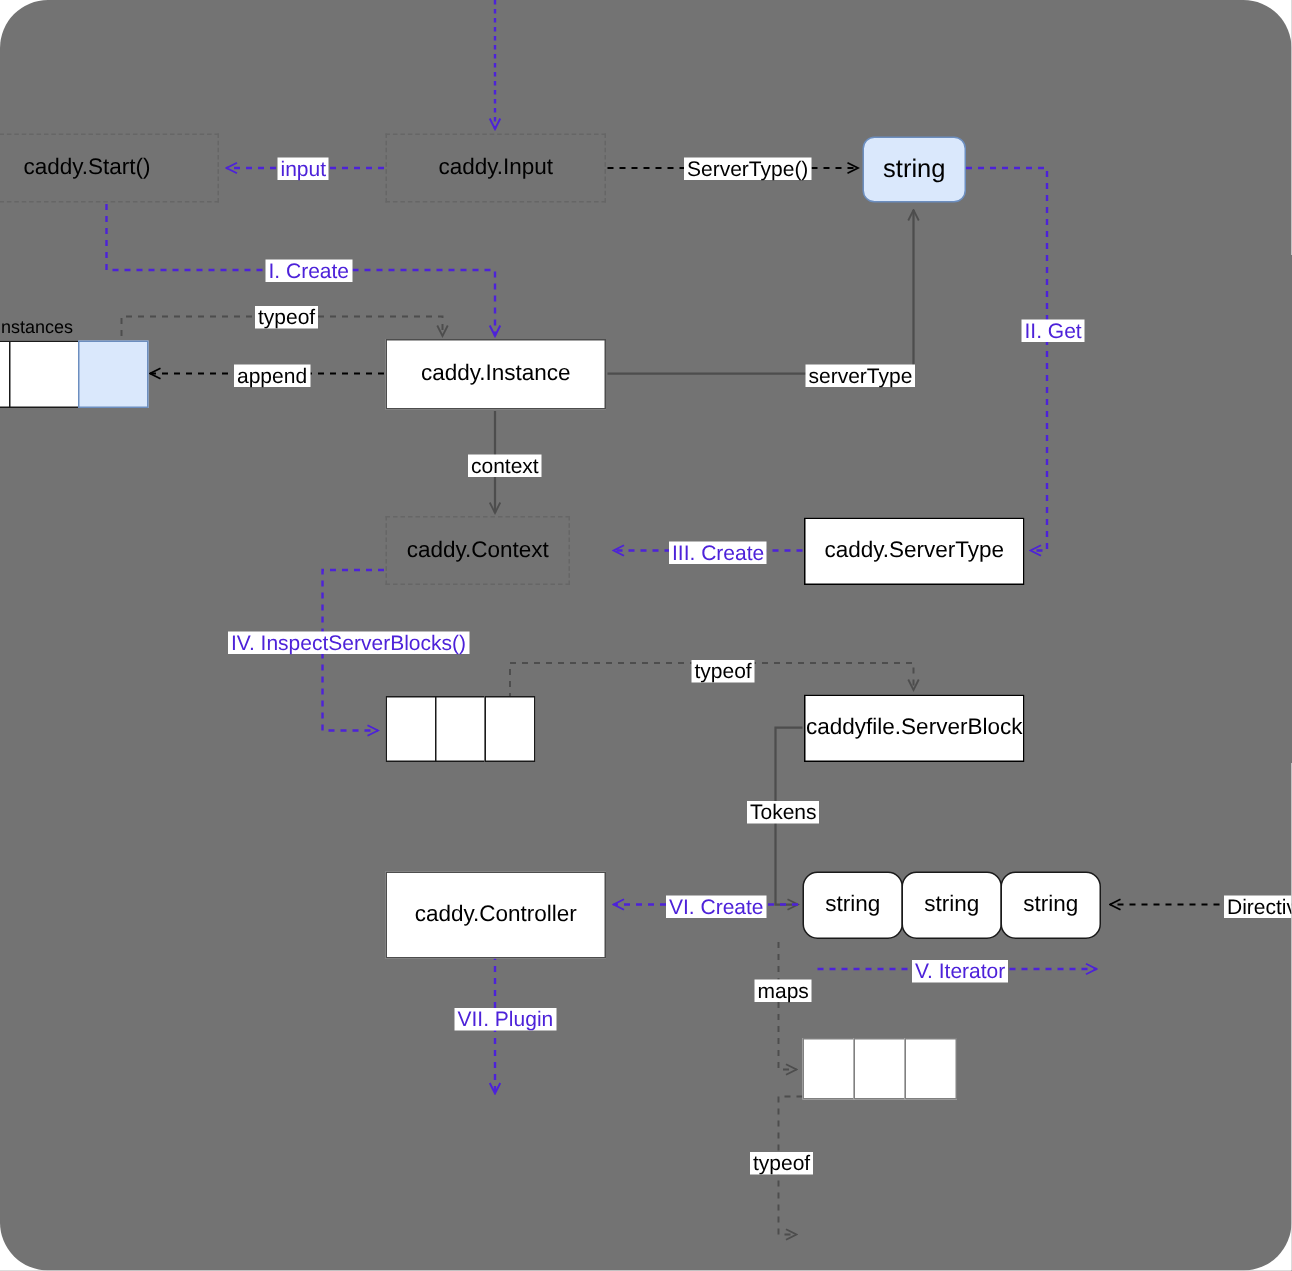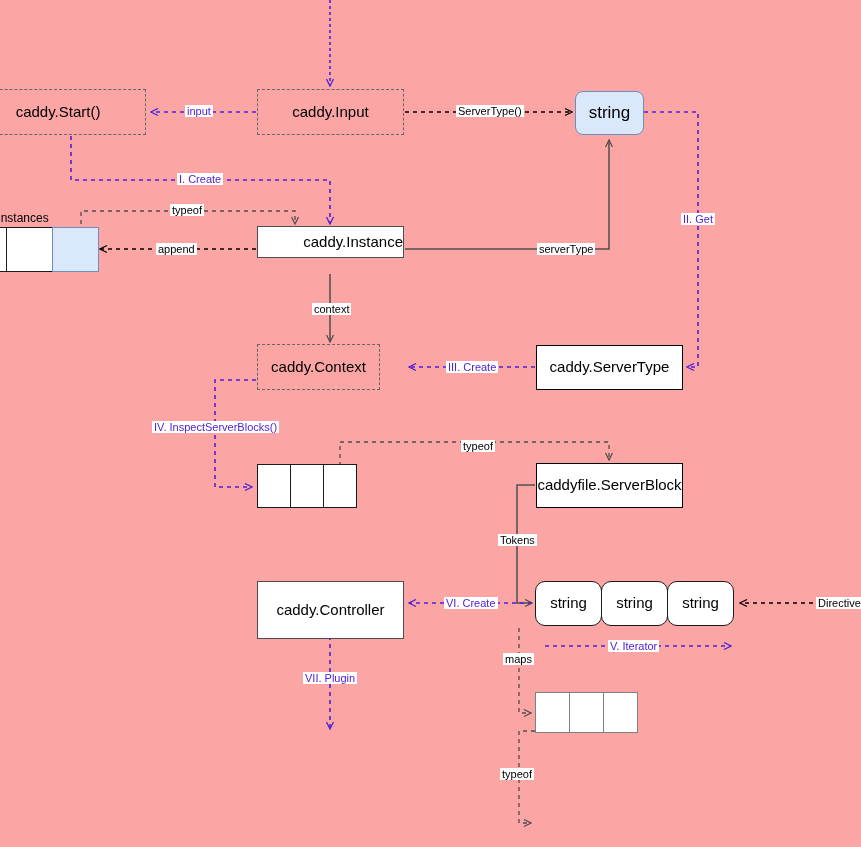--- a/index.html
+++ b/index.html
@@ -7,22 +7,23 @@
     padding: 0;
     background: #ffffff;
   }
   body {
     font-family: "Liberation Sans", sans-serif;
   }
   #canvas {
     position: relative;
     width: 861px;
     height: 847px;
-    background: #fca5a5;
+    background: #737373;
     overflow: hidden;
+    border-radius: 32px;
   }
   svg.layer {
     position: absolute;
     left: 0;
     top: 0;
     width: 861px;
     height: 847px;
     overflow: visible;
   }
   .node {
@@ -63,21 +64,21 @@
   .arr-cell {
     position: absolute;
     box-sizing: border-box;
     background: #ffffff;
   }
   .arr-cell.gray { border: 1.5px solid #808080; }
   .arr-cell.black { border: 1.5px solid #1a1a1a; }
   .arr-cell.blue { background: #dae8fc; border: 1.5px solid #6c8ebf; }
   .edge-label {
     position: absolute;
-    font-size: 11px;
+    font-size: 14px;
     color: #000000;
     background: #ffffff;
     white-space: nowrap;
     padding: 0 2px;
     line-height: 1.1;
   }
   .edge-label.purple {
     color: #4d22d9;
   }
   .plain-label {
@@ -163,21 +164,21 @@
   </div>
 
   <div class="plain-label" style="left:-2px; top:211px;">instances</div>
 
   <div style="position:absolute; left:-40px; top:227px;">
     <div class="arr-cell black" style="left:0px;  top:0px; width:47px; height:45px; position:absolute;"></div>
     <div class="arr-cell black" style="left:46px; top:0px; width:47px; height:45px; position:absolute;"></div>
     <div class="arr-cell blue" style="left:92px; top:0px; width:47px; height:45px; position:absolute;"></div>
   </div>
 
-  <div class="node n-solid" style="left:257px; top:226px; width:147px; height:32px;justify-content:flex-end;">
+  <div class="node n-solid" style="left:257px; top:226px; width:147px; height:47px;">
     <span>caddy.Instance</span>
   </div>
 
   <div class="node n-dashed" style="left:257px; top:344px; width:123px; height:46px;">
     <span>caddy.Context</span>
   </div>
 
   <div class="node n-solid-black" style="left:536px; top:345px; width:147px; height:45px;">
     <span>caddy.ServerType</span>
   </div>

